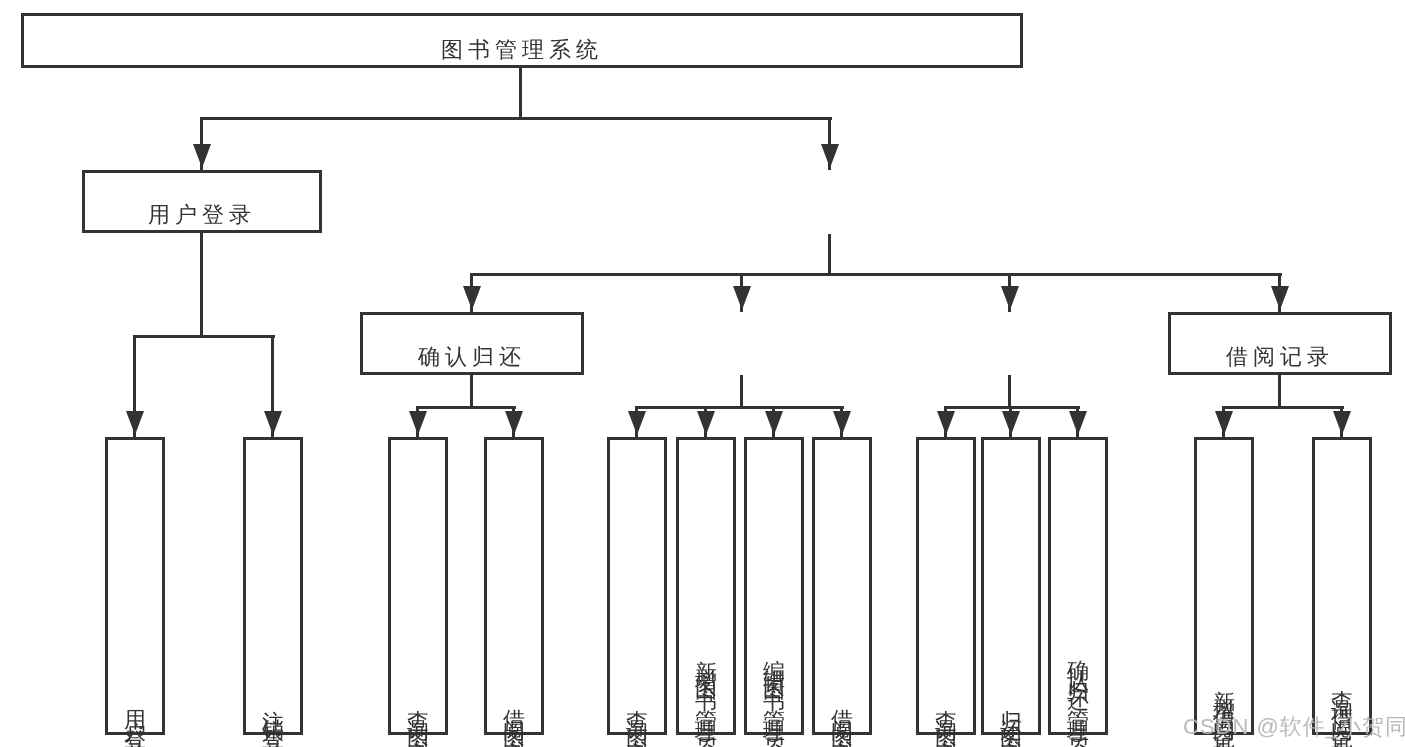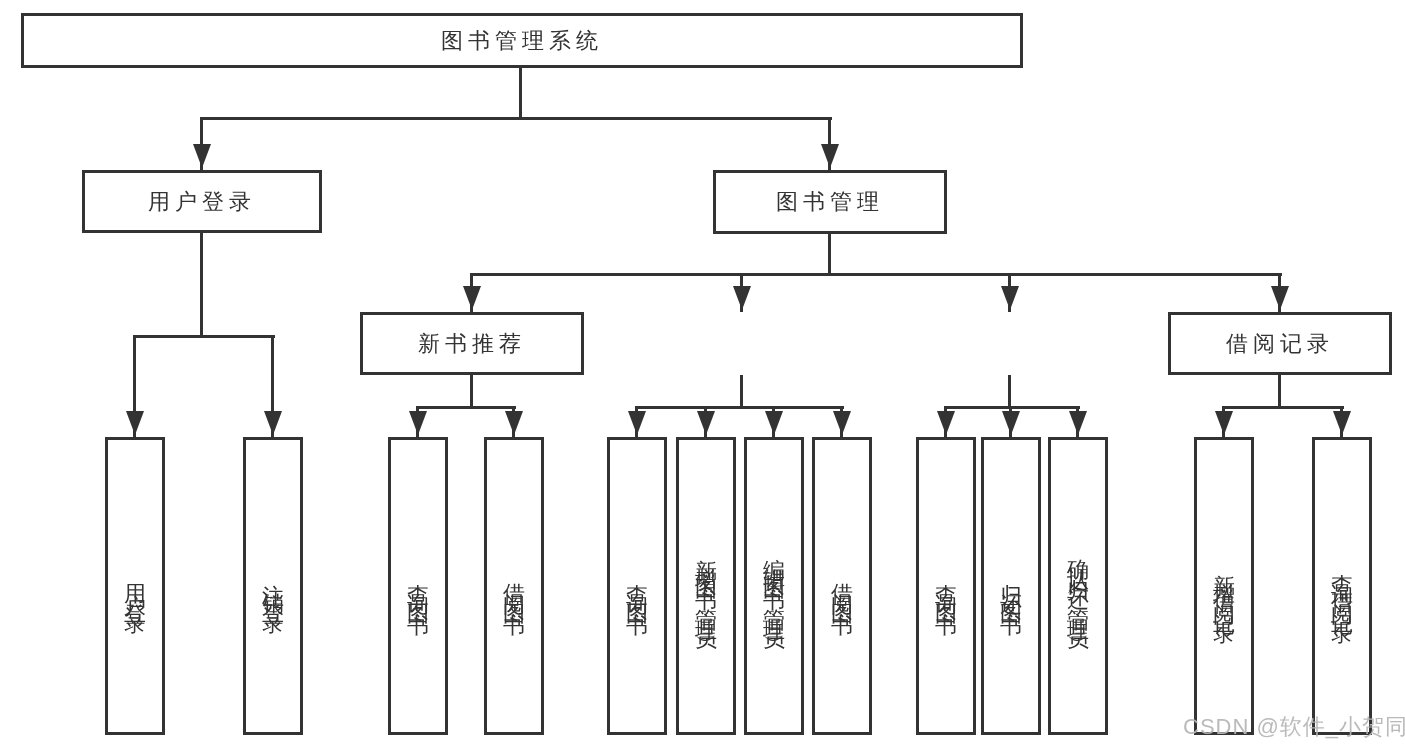--- a/index.html
+++ b/index.html
@@ -2,21 +2,21 @@
 <html><head>
 <meta charset="utf-8">
 <style>
   html,body{margin:0;padding:0;background:#fff;}
   .canvas{
     position:relative;width:1405px;height:747px;background:#ffffff;overflow:hidden;
     font-family:"Liberation Sans","DejaVu Sans",sans-serif;color:#333333;
   }
   .node{
     position:absolute;box-sizing:border-box;border:3px solid #333333;background:#ffffff;
-    display:flex;align-items:center;justify-content:center;
+    display:flex;align-items:flex-end;justify-content:center;
   }
   .hlabel{font-size:22px;letter-spacing:5px;white-space:nowrap;color:#333333;}
   .vlabel{
     writing-mode:vertical-rl;text-orientation:mixed;
     font-size:22px;letter-spacing:10px;line-height:1;white-space:nowrap;color:#333333;
   }
   .seg{position:absolute;background:#333333;}
   .arrow{
     position:absolute;width:0;height:0;
     border-left:9px solid transparent;border-right:9px solid transparent;
@@ -96,26 +96,23 @@
 
 <div class="canvas">
 
   <div class="node n-root">
     <span class="hlabel">图书管理系统</span>
   </div>
 
   <div class="node n-user-login">
     <span class="hlabel">用户登录</span>
   </div>
-  <div class="node n-book-mgmt">
-    <span class="hlabel">图书管理</span>
-  </div>
 
   <div class="node n-new-books">
-    <span class="hlabel">新书推荐</span>
+    <span class="hlabel">确认归还</span>
   </div>
   <div class="node n-borrow-records">
     <span class="hlabel">借阅记录</span>
   </div>
 
   <div class="node leaf l-a1">
     <span class="vlabel">用户登录</span>
   </div>
   <div class="node leaf l-a2">
     <span class="vlabel">注销登录</span>

